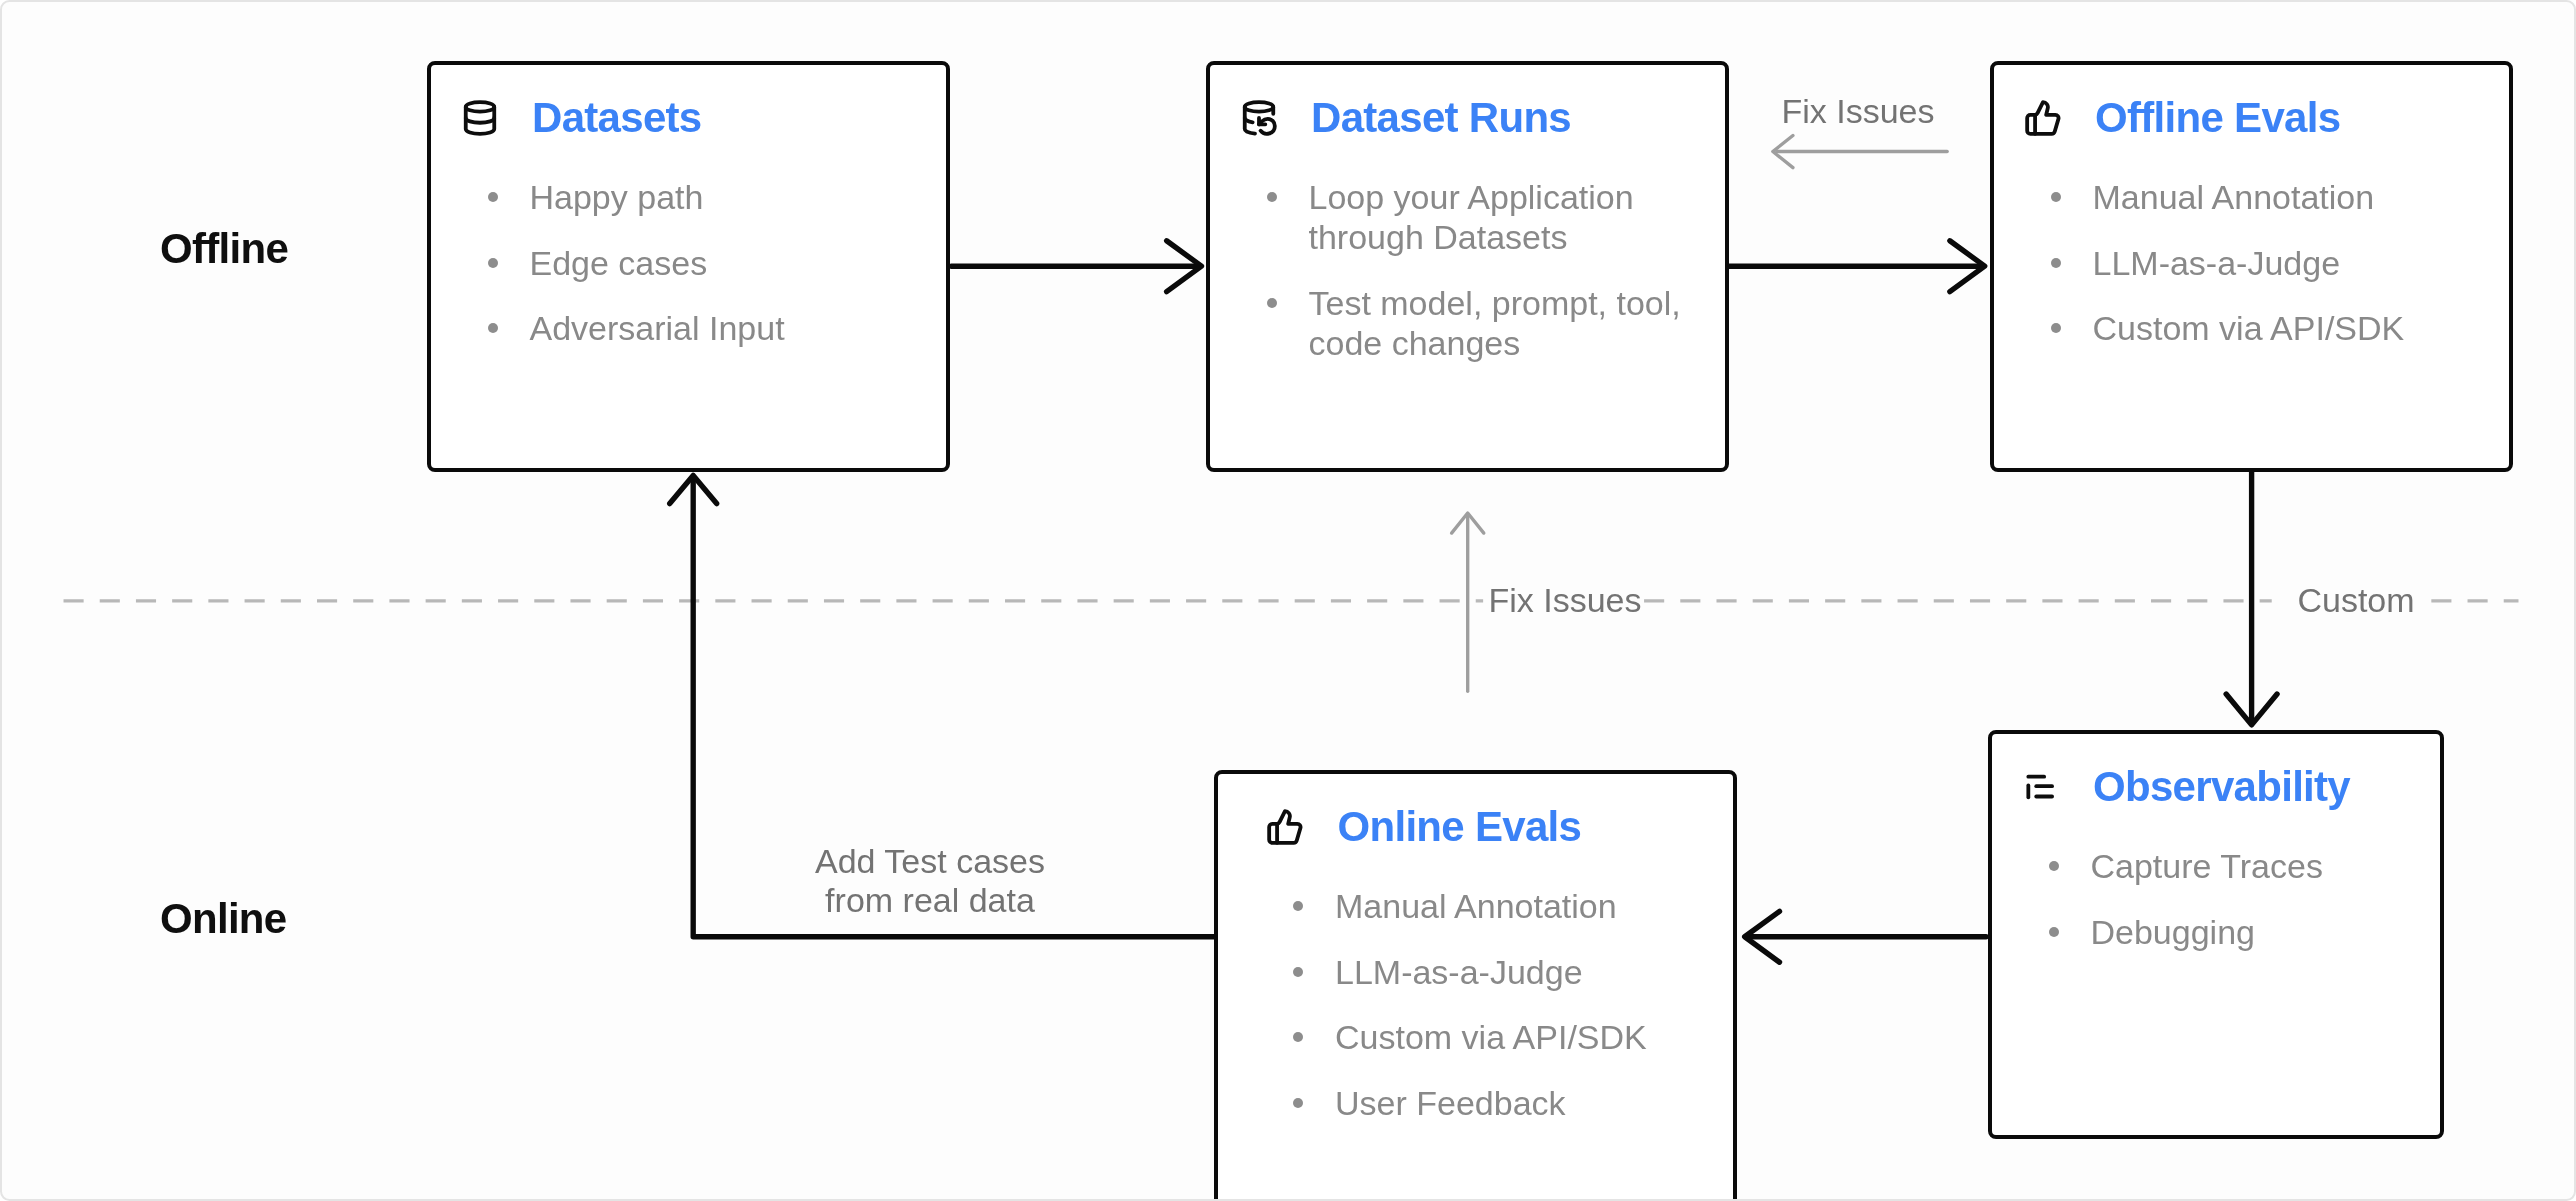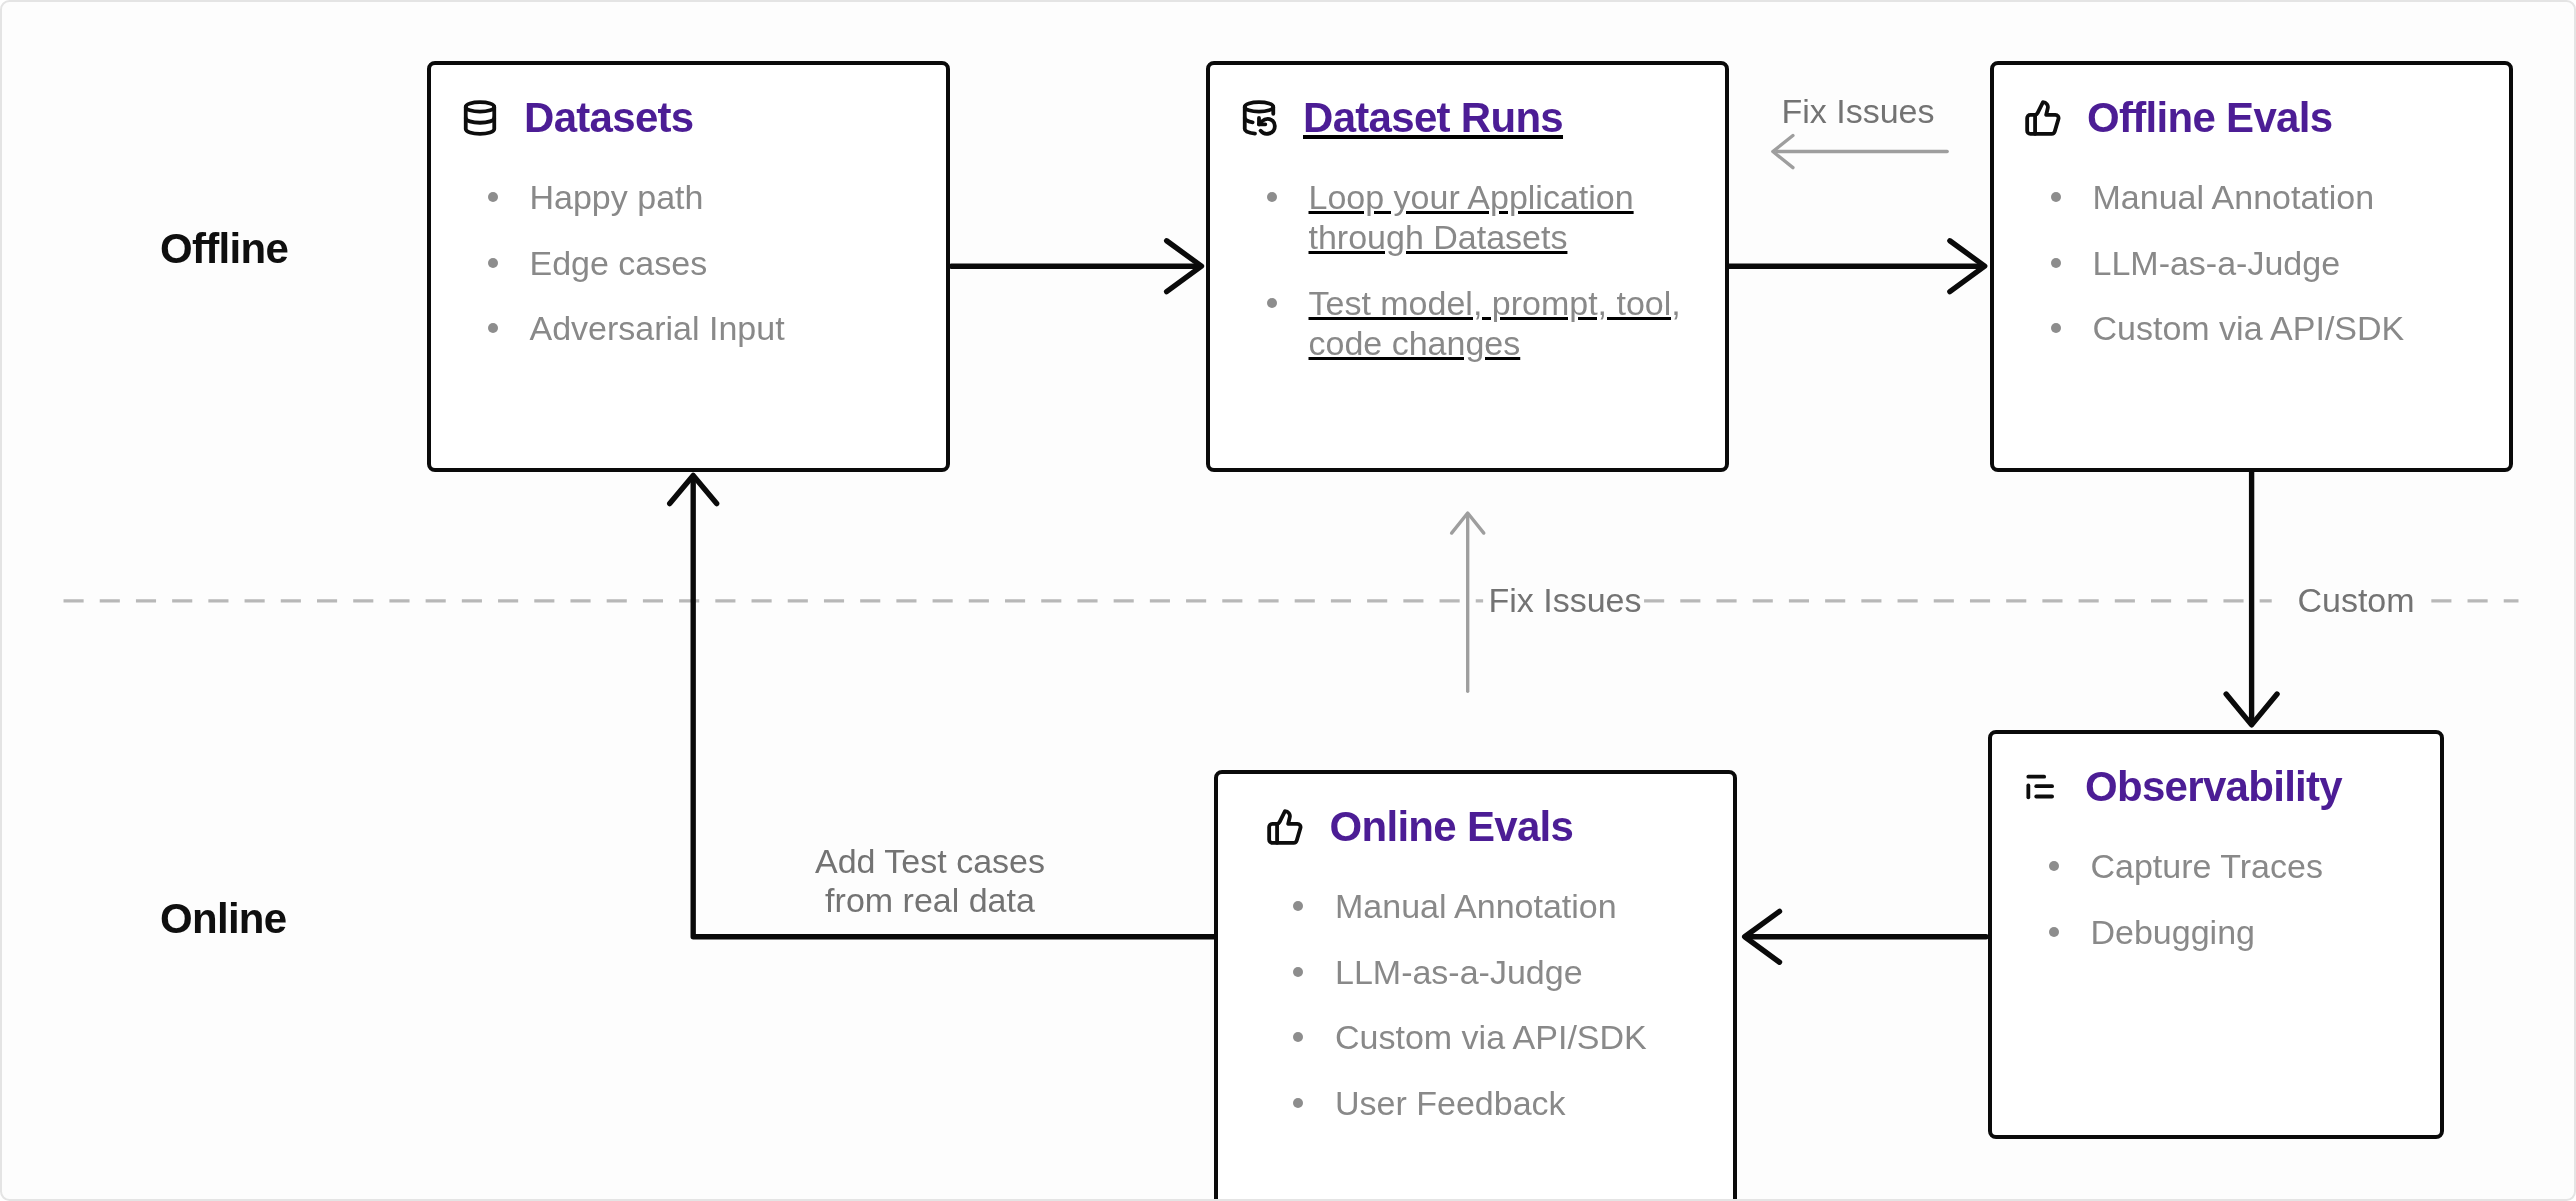--- a/index.html
+++ b/index.html
@@ -18,25 +18,25 @@
     position:absolute;
     box-sizing:border-box;
     background:#ffffff;
     border:4.7px solid #0a0a0a;
     border-radius:8px;
     padding:27px 24px 0 29.5px;
   }
   .title-row{display:flex;align-items:center;gap:25.5px;height:51px;}
   .title-row svg{flex:0 0 auto;}
   .node h2{
-    margin:0;
+    margin:8px;
     font-size:42px;
     font-weight:bold;
     letter-spacing:-0.7px;
-    color:#4c1d95;
+    color:#3b82f6;
     white-space:nowrap;
   }
   .bullets{
     list-style:none;
     margin:34px 0 0 0;
     padding:0 0 0 27px;
   }
   .bullets li{
     position:relative;
     padding-left:42px;
@@ -49,21 +49,21 @@
   .bullets li::before{
     content:"";
     position:absolute;
     left:0;top:15.4px;
     width:10px;height:10px;
     border-radius:50%;
     background:#8d8d8d;
   }
   
   #box-datasets      {left:425px;  top:59px;   width:523px; height:411px;}
-  #box-dataset-runs  {left:1204px; top:59px;   width:523px; height:411px;text-decoration:underline;}
+  #box-dataset-runs  {left:1204px; top:59px;   width:523px; height:411px;}
   #box-offline-evals {left:1988px; top:59px;   width:523px; height:411px;}
   #box-online-evals  {left:1212px; top:768px; width:523px; height:447px;padding-left:48px;}
   #box-observability {left:1986px; top:728px; width:456px; height:409px;}
   
   #edges{position:absolute;left:0;top:0;pointer-events:none;}
   .black-edge{stroke:#0a0a0a;stroke-width:8;fill:none;stroke-linecap:round;stroke-linejoin:round;}
   .gray-edge{stroke:#9e9e9e;stroke-width:5;fill:none;stroke-linecap:round;stroke-linejoin:round;}
   .dashed-edge{stroke:#b8b8b8;stroke-width:5;fill:none;stroke-dasharray:30 24;}
   
   .flow-label{

